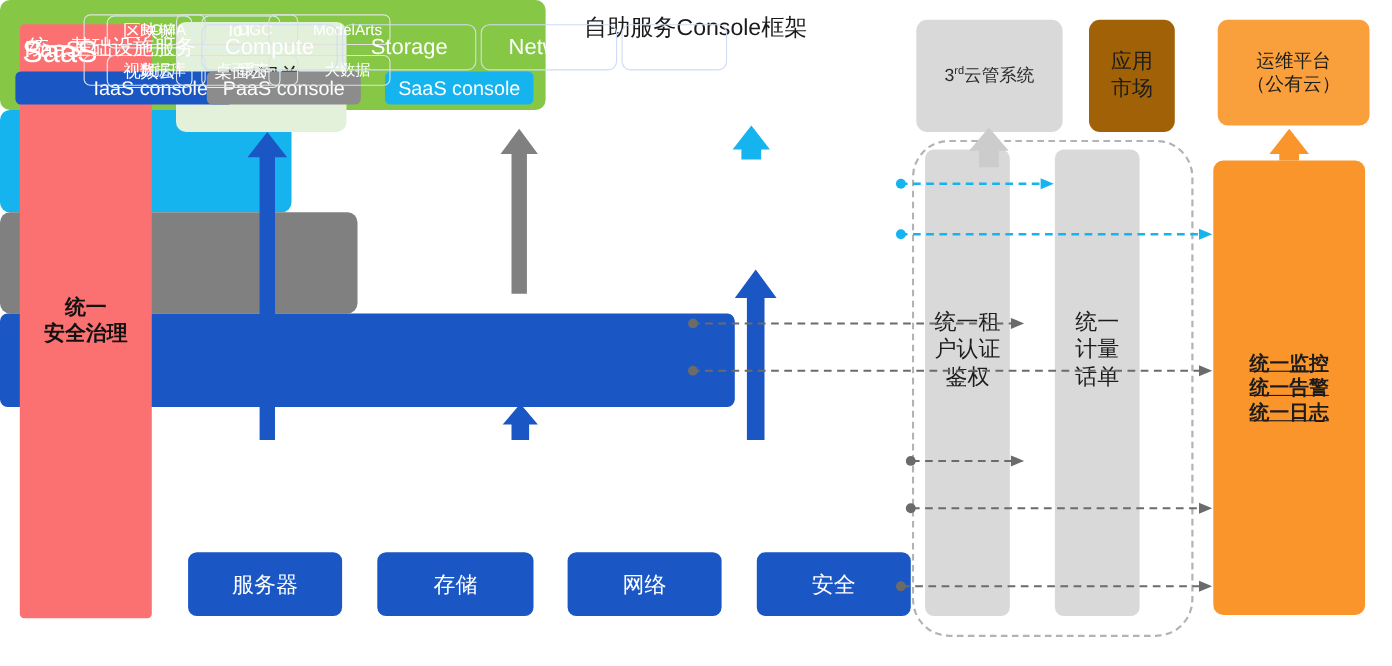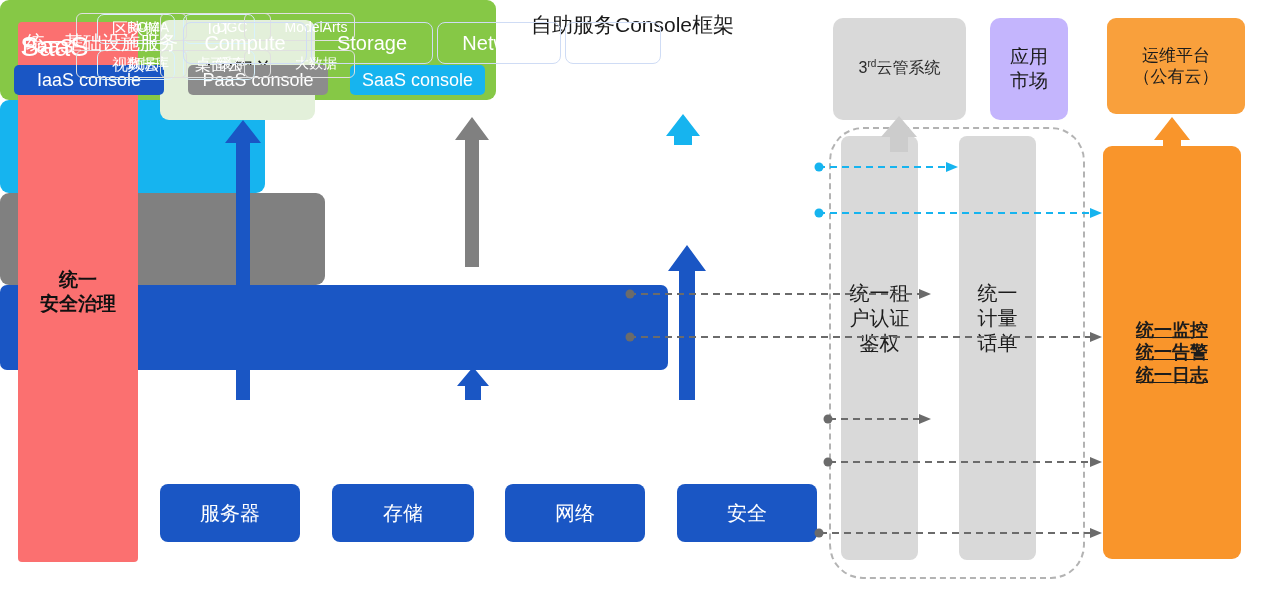--- a/index.html
+++ b/index.html
@@ -37,34 +37,34 @@
   #console-title{
     position:absolute;left:0;top:0;width:100%;height:50px;
     display:flex;align-items:center;justify-content:center;
     color:#1a1a1a;font-size:21px;font-weight:400;
   }
   .console-chip{
     position:absolute;top:65px;height:30px;border-radius:5px;
     display:flex;align-items:center;justify-content:center;
     color:#fff;font-size:18px;
   }
-  #chip-iaas{left:14px;width:150px;background:#1a56c4;}
+  #chip-iaas{left:14px;width:150px;background:#1a56c4;padding-left:48px;}
   #chip-paas{left:188px;width:140px;background:#8c8c8c;}
   #chip-saas{left:350px;width:135px;background:#16b4ef;}
 
   
   #thirdparty{
     left:833px;top:18px;width:133px;height:102px;
     background:#d9d9d9;border-radius:10px;
     color:#2b2b2b;font-size:16px;
   }
   #thirdparty sup{font-size:10px;vertical-align:super;}
   #market{
     left:990px;top:18px;width:78px;height:102px;
-    background:#c4b5fd;border-radius:10px;
+    background:#a16207;border-radius:10px;
     color:#1c1c1c;font-size:19px;
   }
 
   
   #opsplat{
     left:1107px;top:18px;width:138px;height:96px;
     background:#f9a03c;border-radius:9px;
     color:#1c1c1c;font-size:17px;
   }
   #opscore{
@@ -133,22 +133,22 @@
     display:flex;align-items:center;justify-content:center;
     color:#fff;font-size:20px;
   }
   #ic-compute{left:183px;width:122px;}
   #ic-storage{left:311px;width:120px;}
   #ic-network{left:437px;width:122px;}
   #ic-cce{left:565px;width:94px;}
 
   
   .hw{
-    top:484px;height:58px;background:#1a56c4;border-radius:8px;
-    color:#fff;font-size:20px;
+    top:502px;height:58px;background:#1a56c4;border-radius:8px;
+    color:#fff;font-size:20px;margin-left:11px;
   }
   #hw-server{left:160px;width:140px;}
   #hw-storage{left:332px;width:142px;}
   #hw-network{left:505px;width:140px;}
   #hw-security{left:677px;width:140px;}
 
   
   #dashed-zone{
     position:absolute;left:829px;top:127px;width:252px;height:448px;
     border:2.5px dashed #b3b3b3;border-radius:34px;background:transparent;

